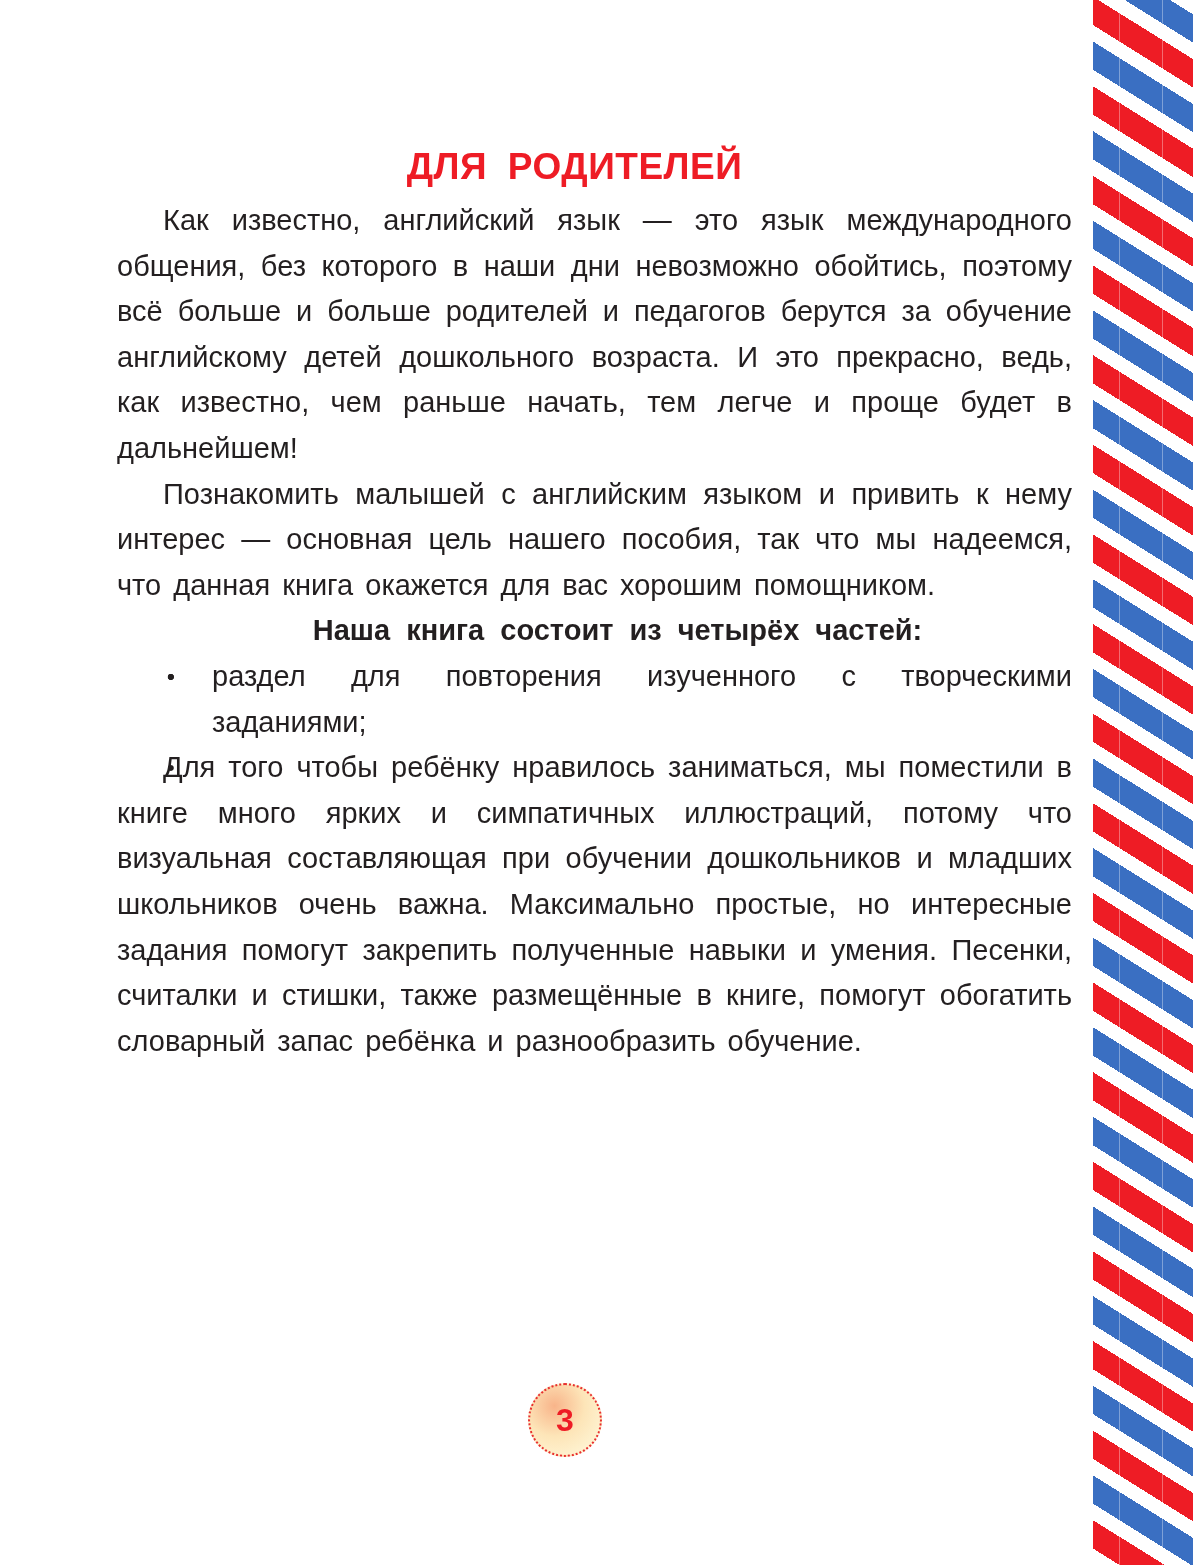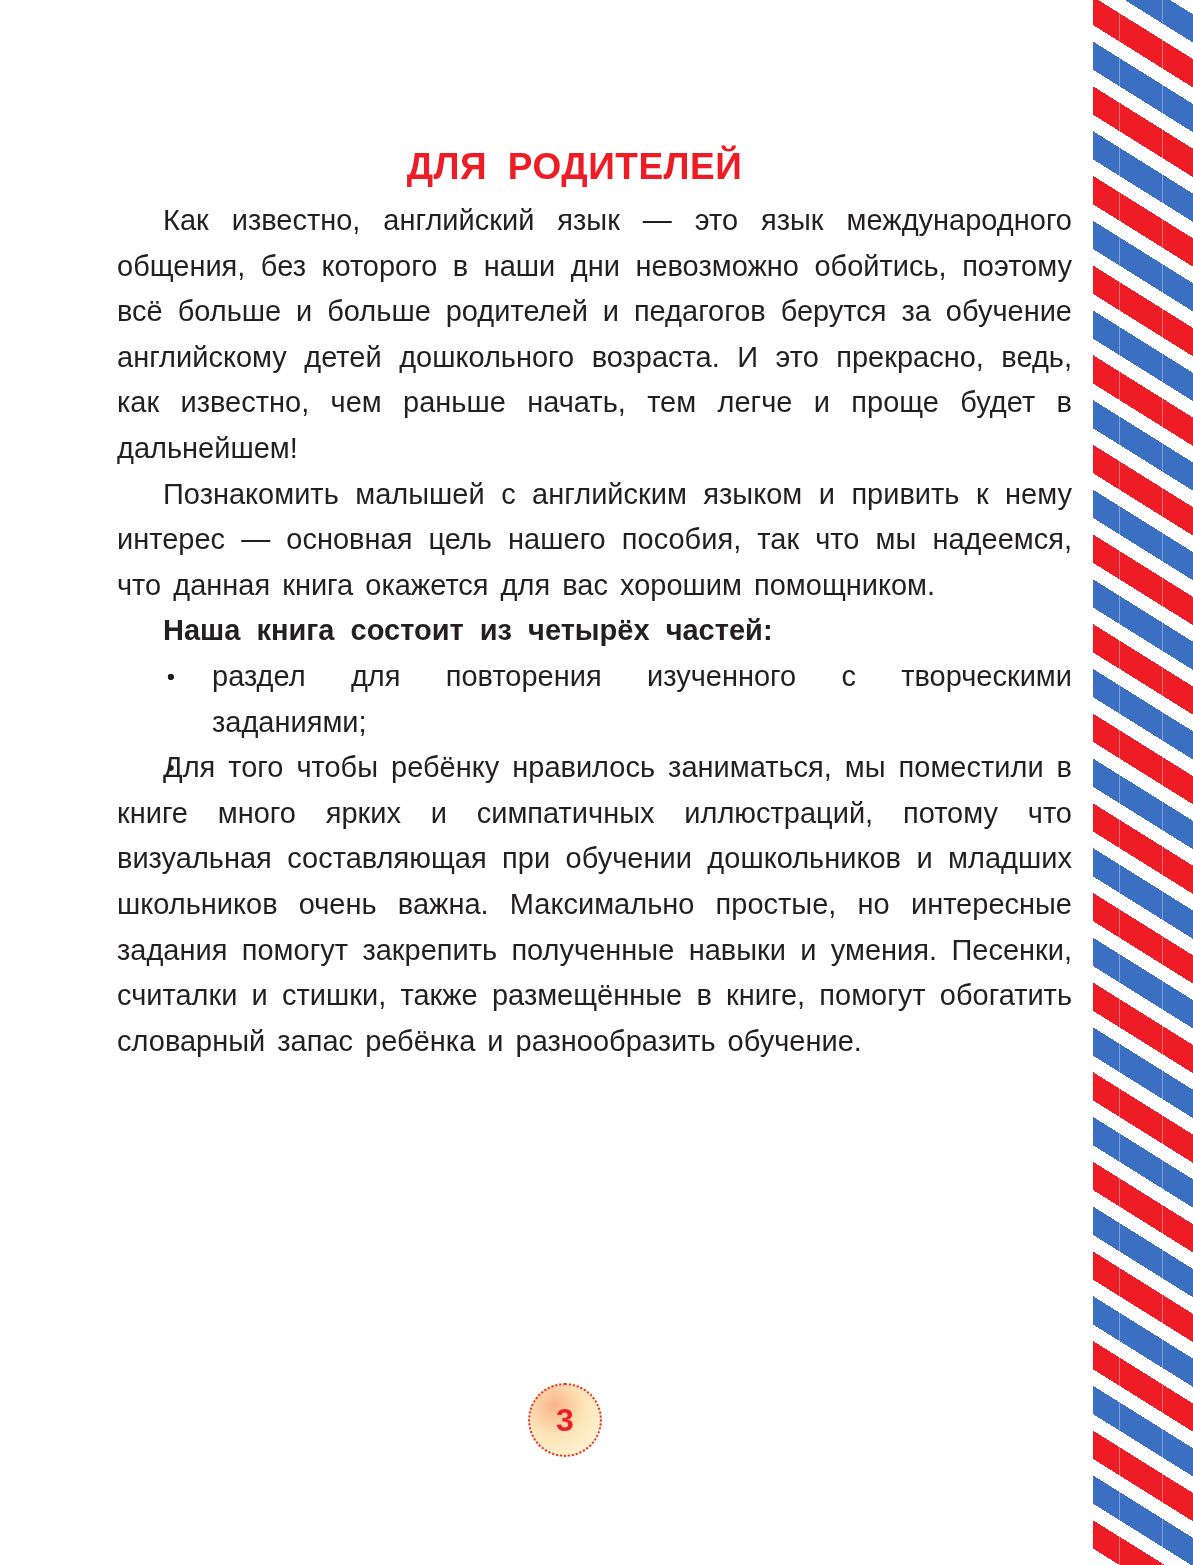--- a/index.html
+++ b/index.html
@@ -23,21 +23,21 @@
   .stripe-band::before { left:26px; }
   .stripe-band::after { left:69px; }
 
   .page-title {
     position:absolute; left:0; width:1133px; top:146px; text-align:center;
     font-weight:bold; font-size:37px; color:#ee1c25; letter-spacing:0.5px; word-spacing:10px;padding-left:8px;
   }
   .content { position:absolute; left:89px; top:198px; width:955px; font-size:29px; line-height:45.6px;margin-left:28px; }
   .para { margin:0; text-align:justify; text-align-last:left; word-spacing:4px; }
   .para.indent { text-indent:46px; }
-  .list-heading { margin:0; padding-left:46px; font-weight:bold; word-spacing:8px; }
+  .list-heading { margin:0; padding-left:46px; font-weight:bold; word-spacing:8px;text-align:center; }
   .list { list-style:none; margin:0; padding:0; }
   .list li { position:relative; padding-left:86px; text-align:justify; word-spacing:8px; }
   .list li .bullet { position:absolute; left:50px; top:0; font-size:22px; }
   .list li.wide { padding-left:95px; }
 
   .page-number {
     position:absolute; left:528px; top:1383px; width:74px; height:74px; border-radius:50%;
     background: radial-gradient(circle at 35% 30%, #f8b48a 0%, #fde5b8 45%, #fffbe0 100%);
     border:2px dotted #e8302e; box-sizing:border-box;
     display:flex; align-items:center; justify-content:center;

